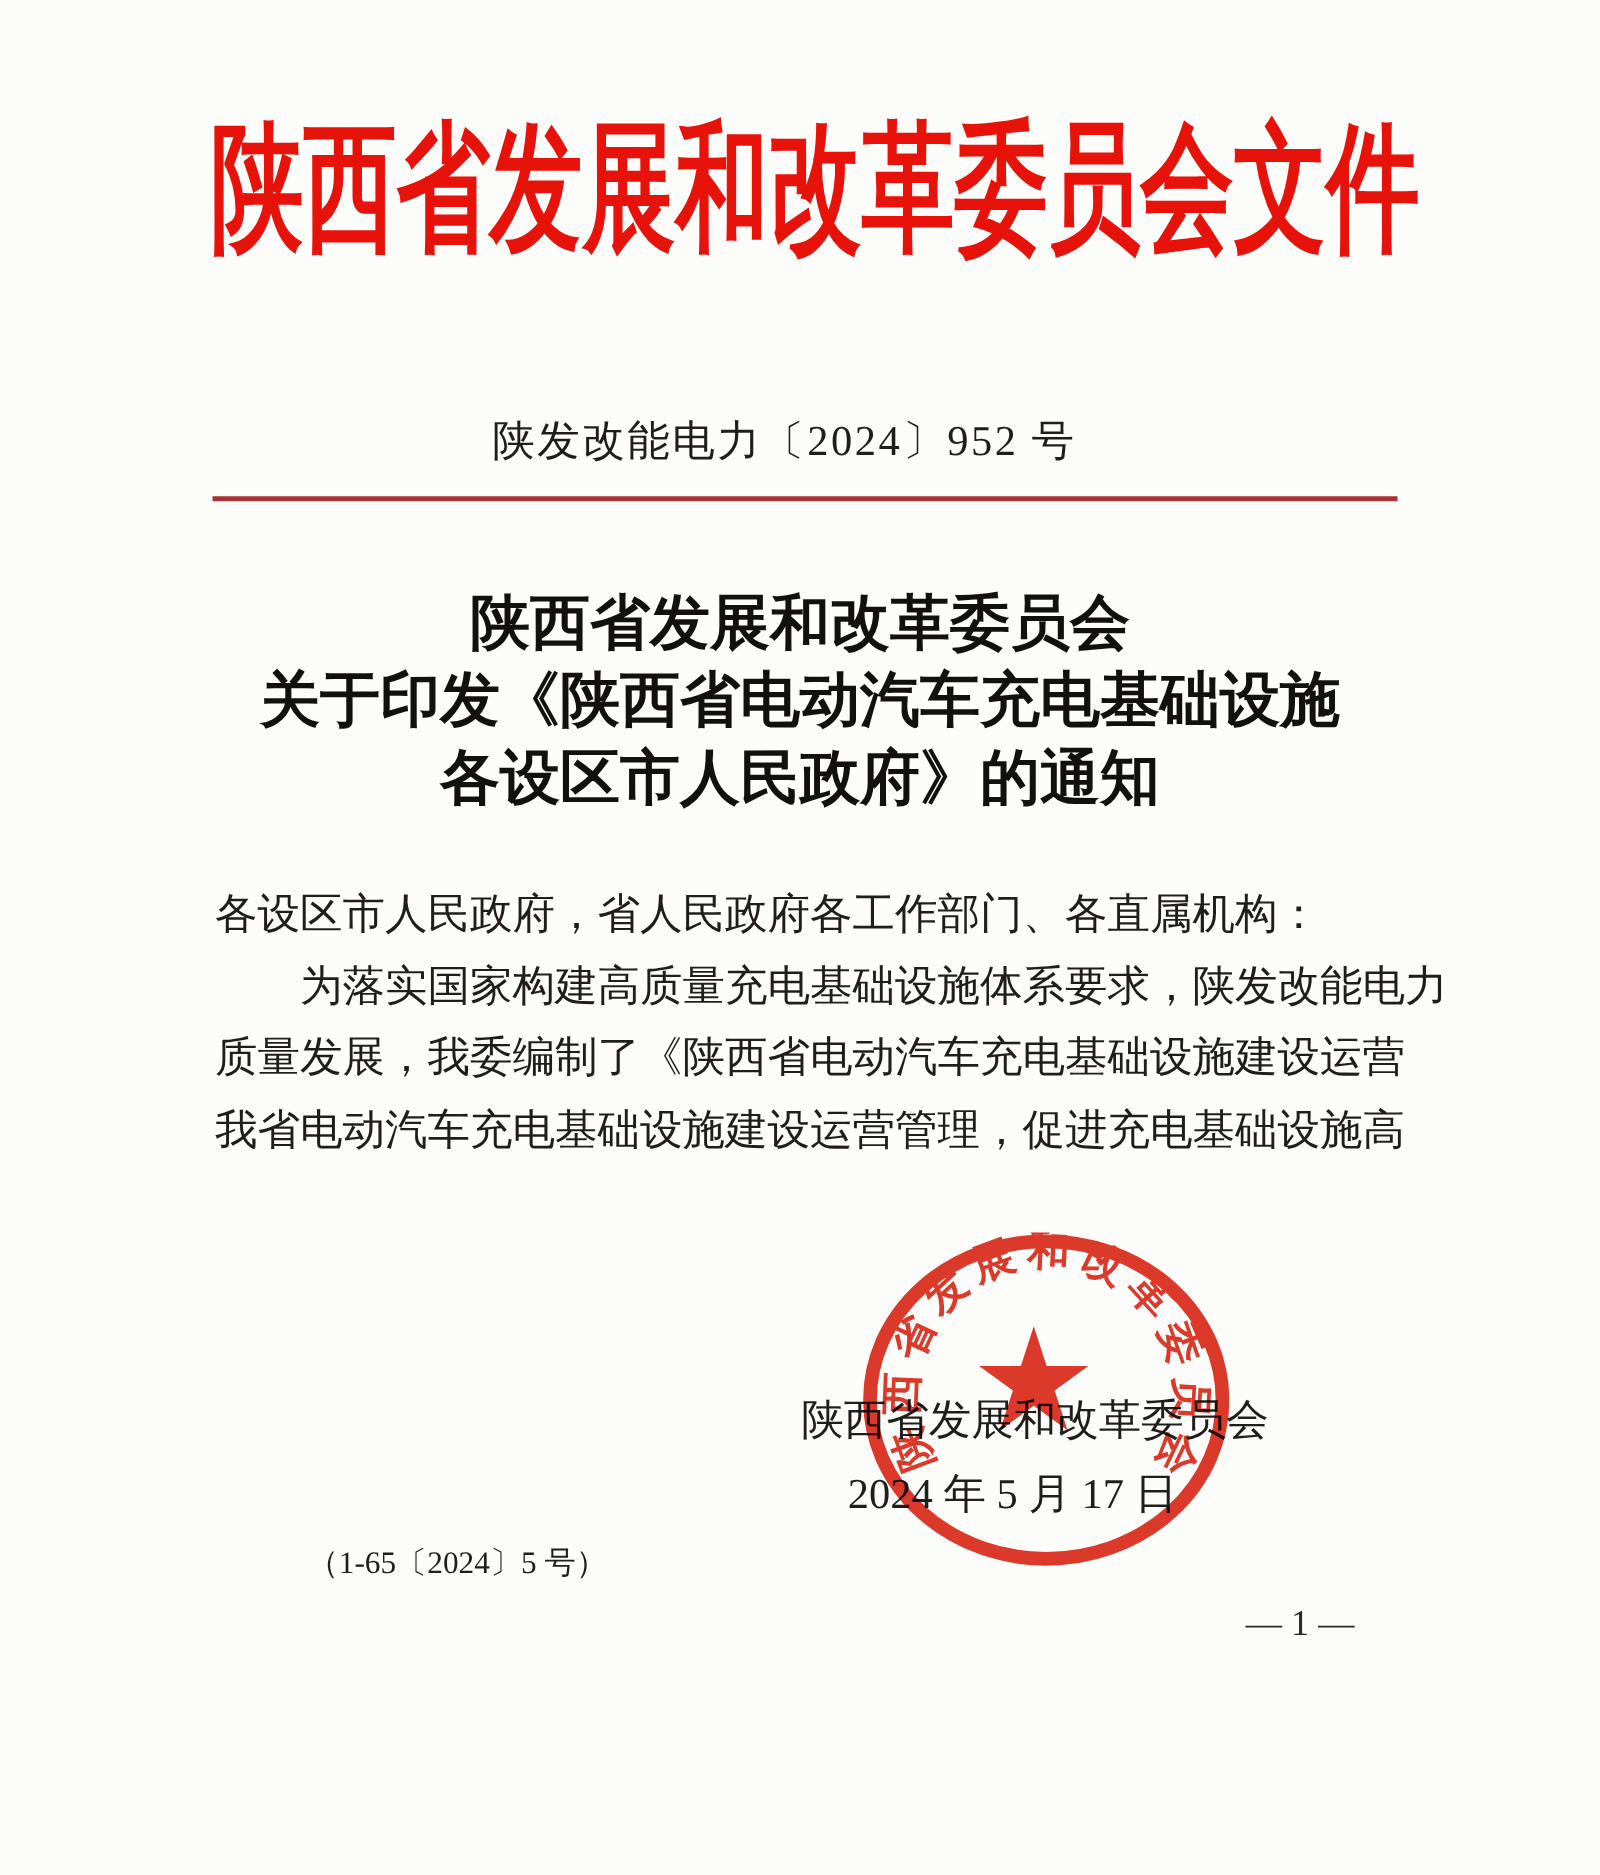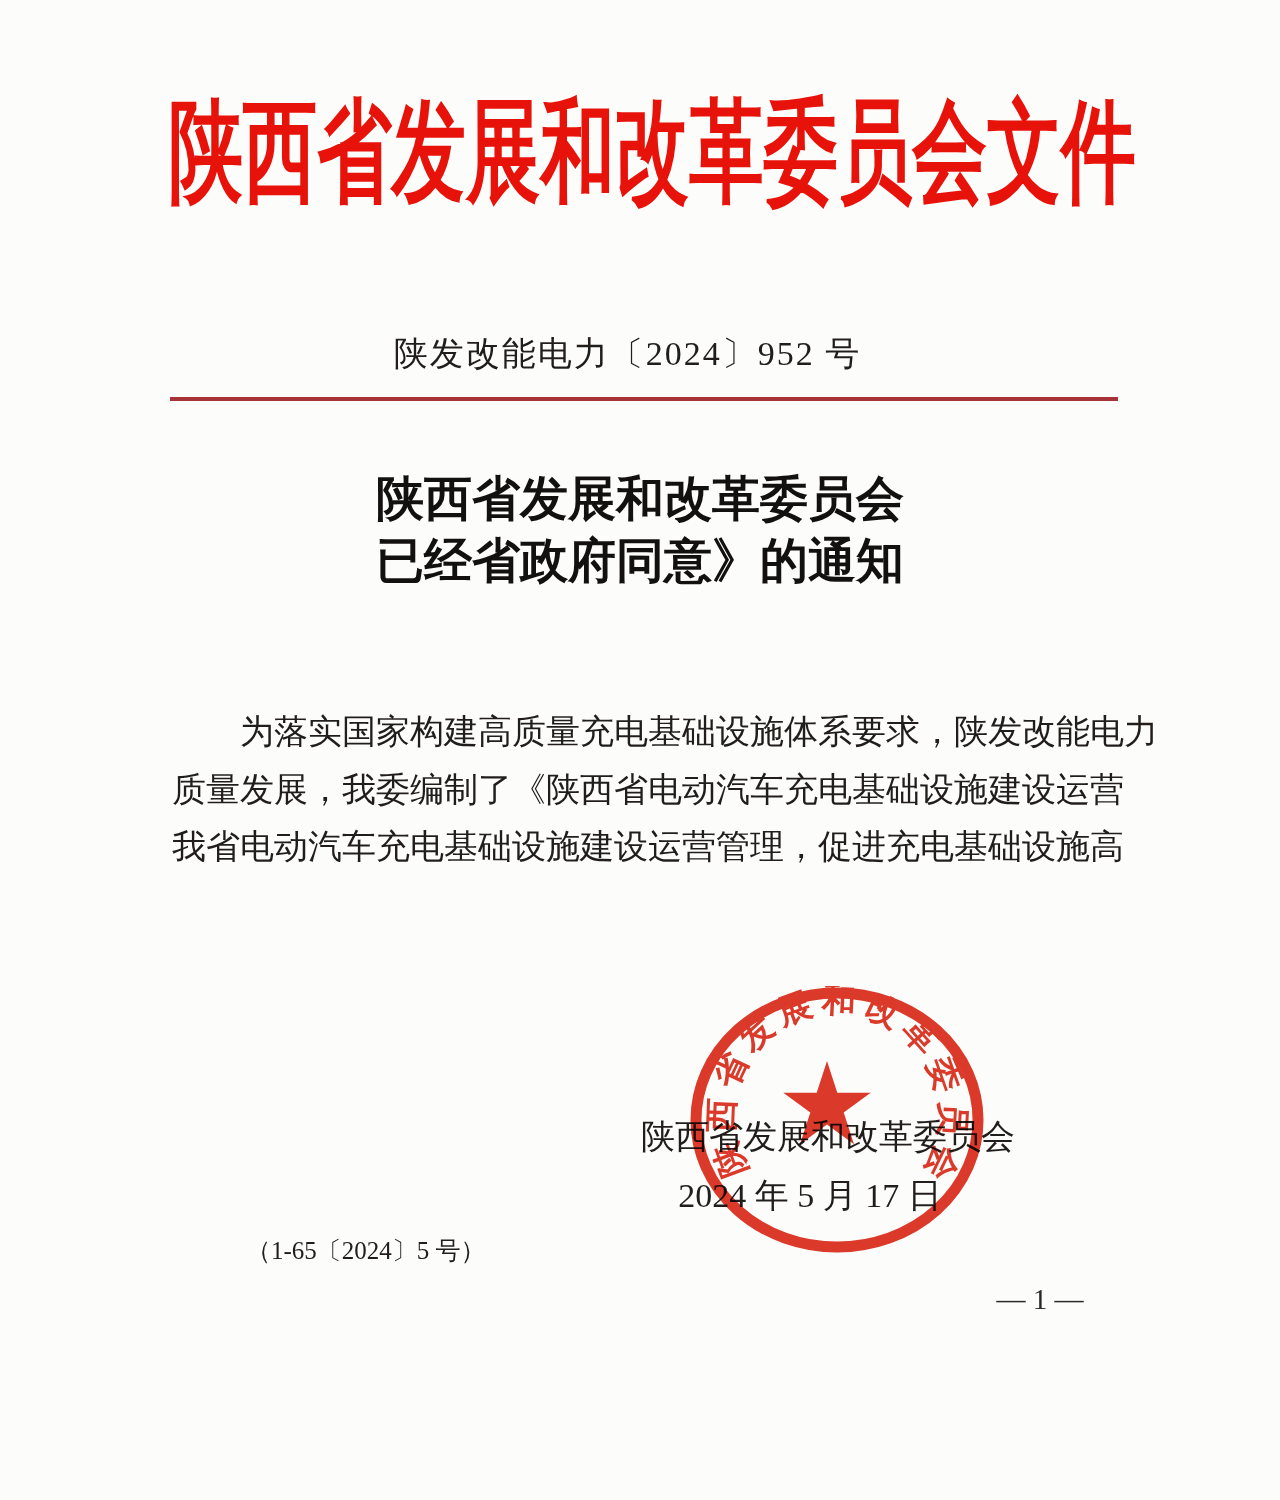--- a/index.html
+++ b/index.html
@@ -124,24 +124,26 @@
   <div class="abs masthead">
     <span class="stretch">陕西省发展和改革委员会文件</span>
   </div>
 
   <div class="abs doc-number">陕发改能电力〔2024〕952 号</div>
 
   <div class="abs red-rule"></div>
 
   <div class="abs doc-title">
     <div>陕西省发展和改革委员会</div>
-    <div>已经省政府同意》的通知</div>
+    <div>关于印发《陕西省电动汽车充电基础设施</div>
+    <div>各设区市人民政府》的通知</div>
   </div>
 
   <div class="abs body-text">
+    <div class="body-line">各设区市人民政府，省人民政府各工作部门、各直属机构：</div>
     <div class="body-line">　　为落实国家构建高质量充电基础设施体系要求，陕发改能电力</div>
     <div class="body-line">质量发展，我委编制了《陕西省电动汽车充电基础设施建设运营</div>
     <div class="body-line">我省电动汽车充电基础设施建设运营管理，促进充电基础设施高</div>
   </div>
 
   <div class="abs sig-agency">陕西省发展和改革委员会</div>
   <div class="abs sig-date">2024 年 5 月 17 日</div>
 
   <div class="abs doc-ref">（1-65〔2024〕5 号）</div>
   <div class="abs page-number">— 1 —</div>

